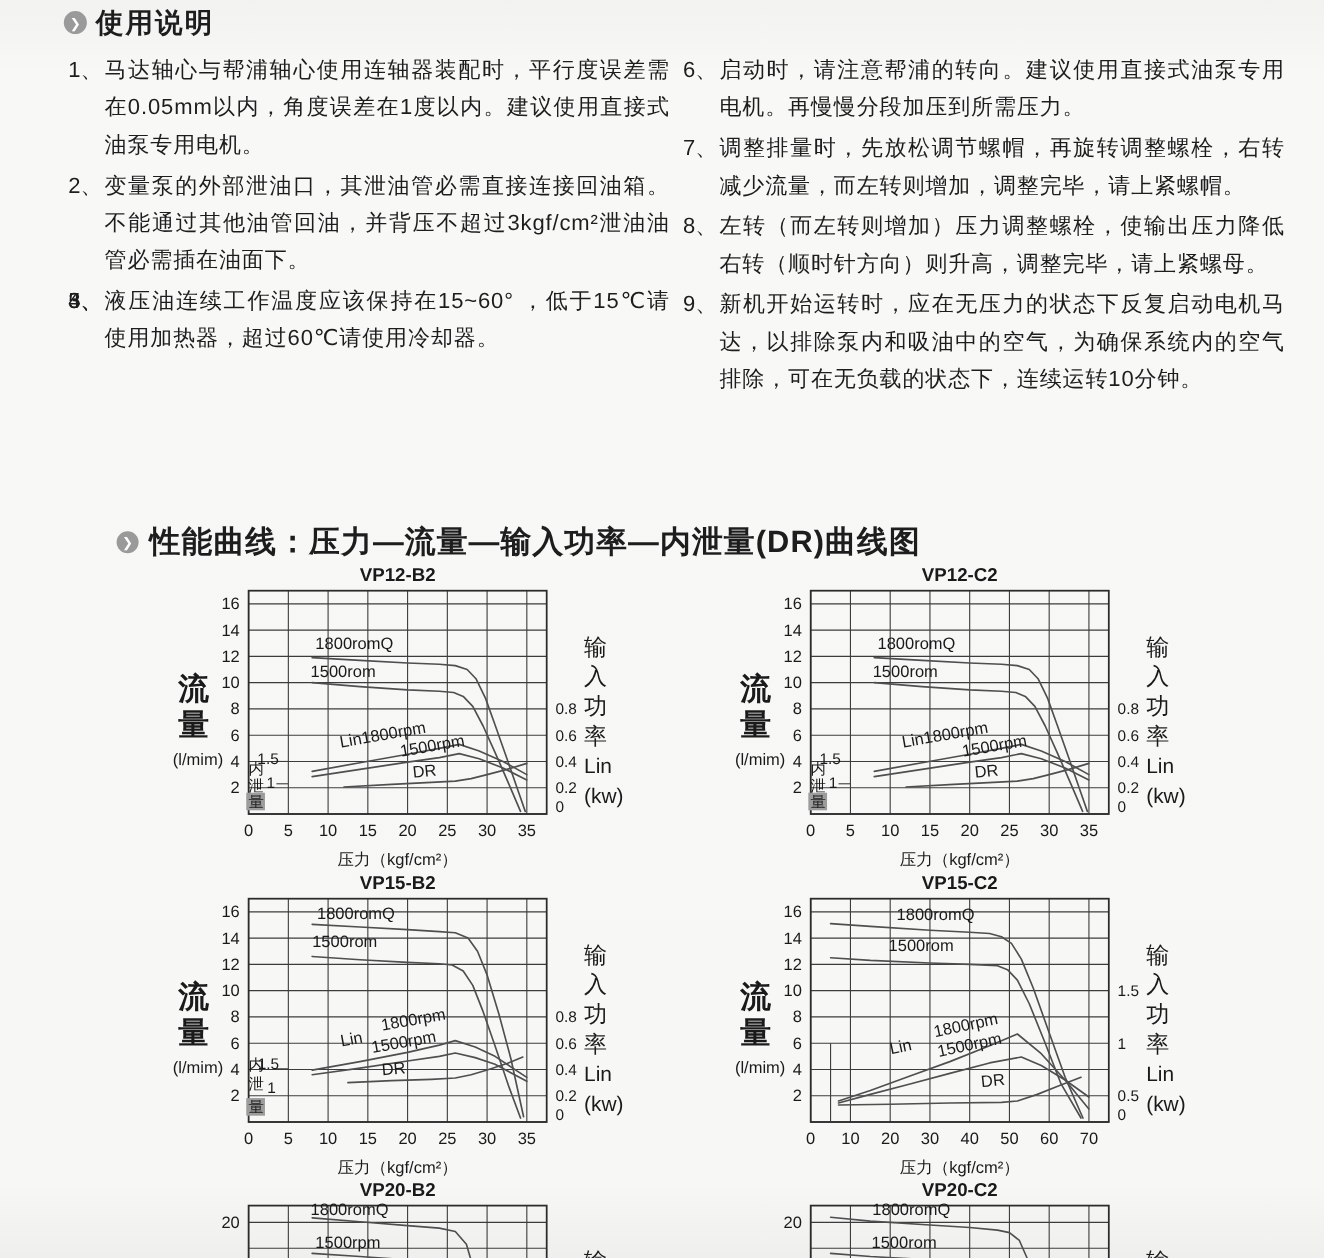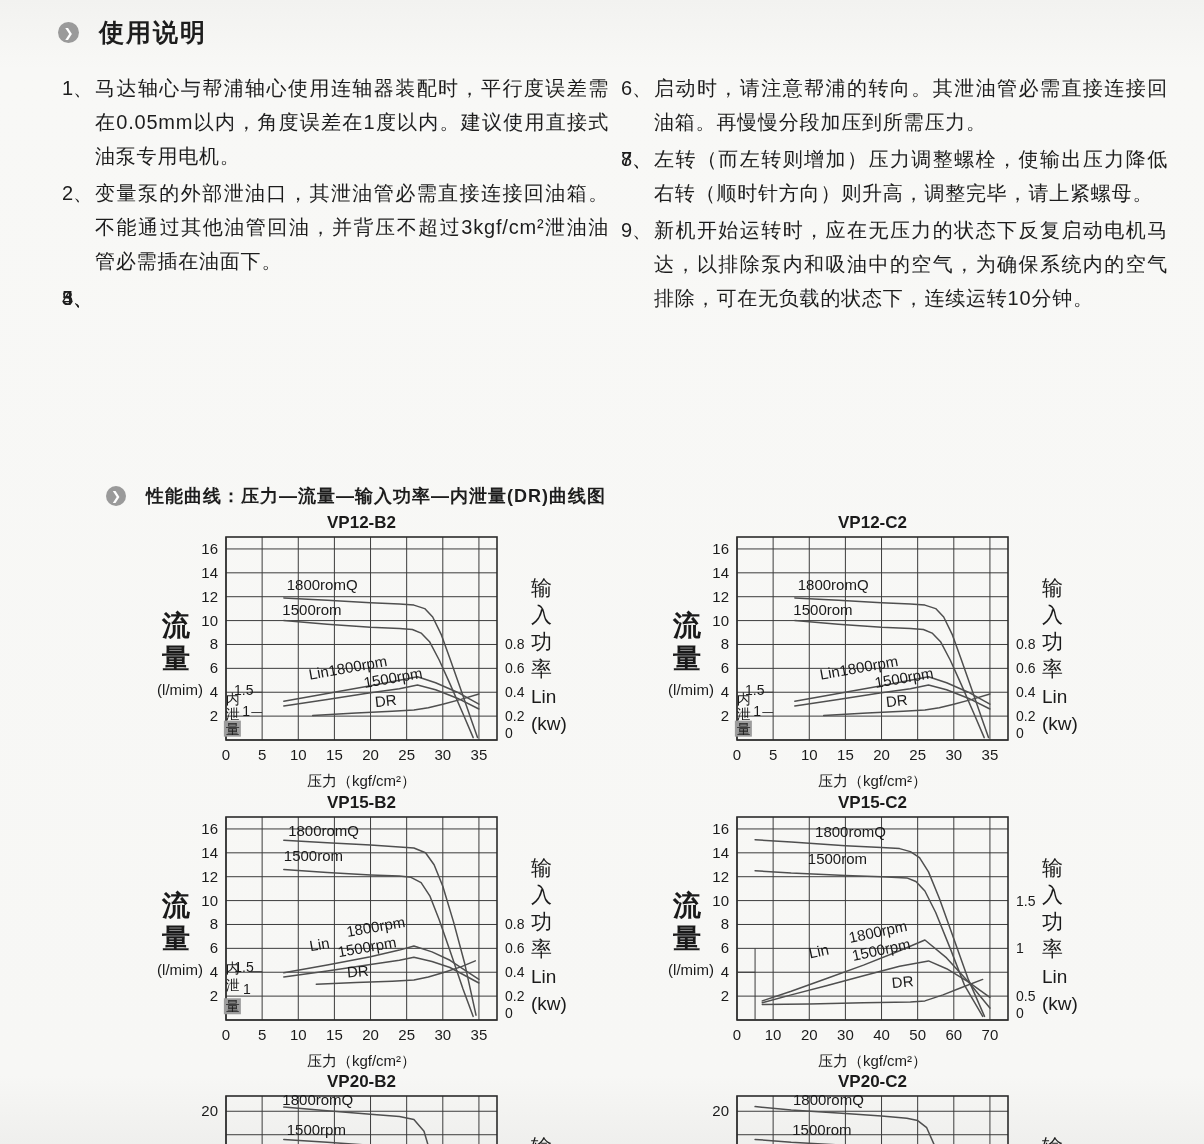--- a/index.html
+++ b/index.html
@@ -5,29 +5,29 @@
   html,body{margin:0;padding:0;}
   body{width:1204px;height:1144px;overflow:hidden;
        font-family:"Liberation Sans","DejaVu Sans",sans-serif;
        background:#f6f6f4;color:#1d1d1d;}
   .page{position:relative;width:1204px;height:1144px;overflow:hidden;
         background:linear-gradient(180deg,#f2f2f0 0%,#f8f8f6 6%,#f7f7f5 94%,#efefed 100%);}
   .sec-head{display:flex;align-items:center;gap:8px;margin:4px 0 6px 58px;}
   .bullet-icon{display:inline-flex;align-items:center;justify-content:center;
         width:21px;height:21px;border-radius:50%;background:#9a9a9a;color:#fff;
         font-size:12px;font-weight:bold;flex:0 0 21px;}
-  h1.sec-title{font-size:25px;font-weight:bold;margin:12px;letter-spacing:2px;}
+  h1.sec-title{font-size:25px;font-weight:bold;margin:0;letter-spacing:2px;}
   .cols{display:flex;margin:10px 36px 0 62px;gap:12px;}
   .col{width:548px;}
   .item{position:relative;padding-left:33px;font-size:20px;line-height:34px;
         letter-spacing:0.8px;text-align:justify;margin-bottom:3px;}
   .item .num{position:absolute;left:0;top:0;letter-spacing:0;}
   .curves-head{position:absolute;left:106px;top:474px;display:flex;align-items:center;gap:10px;}
   .curves-head .bullet-icon{width:20px;height:20px;flex-basis:20px;}
-  h2.sec-title2{font-size:18px;font-weight:bold;margin:10px;letter-spacing:1px;}
+  h2.sec-title2{font-size:28px;font-weight:bold;margin:0;letter-spacing:1px;}
   #charts-svg{position:absolute;left:0;top:0;pointer-events:none;}
 </style>
 </head>
 <body>
 
 <div class="page">
 
   <div class="sec-head">
     <span class="bullet-icon">❯</span>
     <h1 class="sec-title">使用说明</h1>
@@ -44,29 +44,31 @@
         <span>变量泵的外部泄油口，其泄油管必需直接连接回油箱。不能通过其他油管回油，并背压不超过3kgf/cm²泄油油管必需插在油面下。</span>
       </div>
       <div class="item">
         <span class="num">3、</span>
       </div>
       <div class="item">
         <span class="num">4、</span>
       </div>
       <div class="item">
         <span class="num">5、</span>
+        <span>液压油连续工作温度应该保持在15~60° ，低于15℃请使用加热器，超过60℃请使用冷却器。</span>
       </div>
     </div>
     <div class="col">
       <div class="item">
         <span class="num">6、</span>
-        <span>启动时，请注意帮浦的转向。其泄油管必需直接连接回油箱。再慢慢分段加压到所需压力。</span>
+        <span>启动时，请注意帮浦的转向。建议使用直接式油泵专用电机。再慢慢分段加压到所需压力。</span>
       </div>
       <div class="item">
         <span class="num">7、</span>
+        <span>调整排量时，先放松调节螺帽，再旋转调整螺栓，右转减少流量，而左转则增加，调整完毕，请上紧螺帽。</span>
       </div>
       <div class="item">
         <span class="num">8、</span>
         <span>左转（而左转则增加）压力调整螺栓，使输出压力降低右转（顺时针方向）则升高，调整完毕，请上紧螺母。</span>
       </div>
       <div class="item">
         <span class="num">9、</span>
         <span>新机开始运转时，应在无压力的状态下反复启动电机马达，以排除泵内和吸油中的空气，为确保系统内的空气排除，可在无负载的状态下，连续运转10分钟。</span>
       </div>
     </div>

